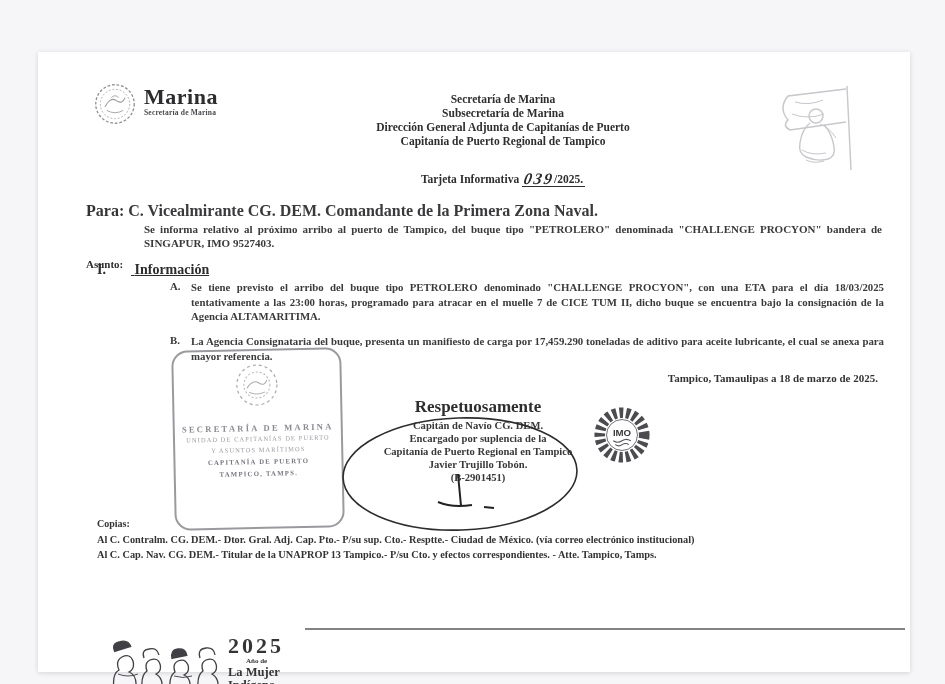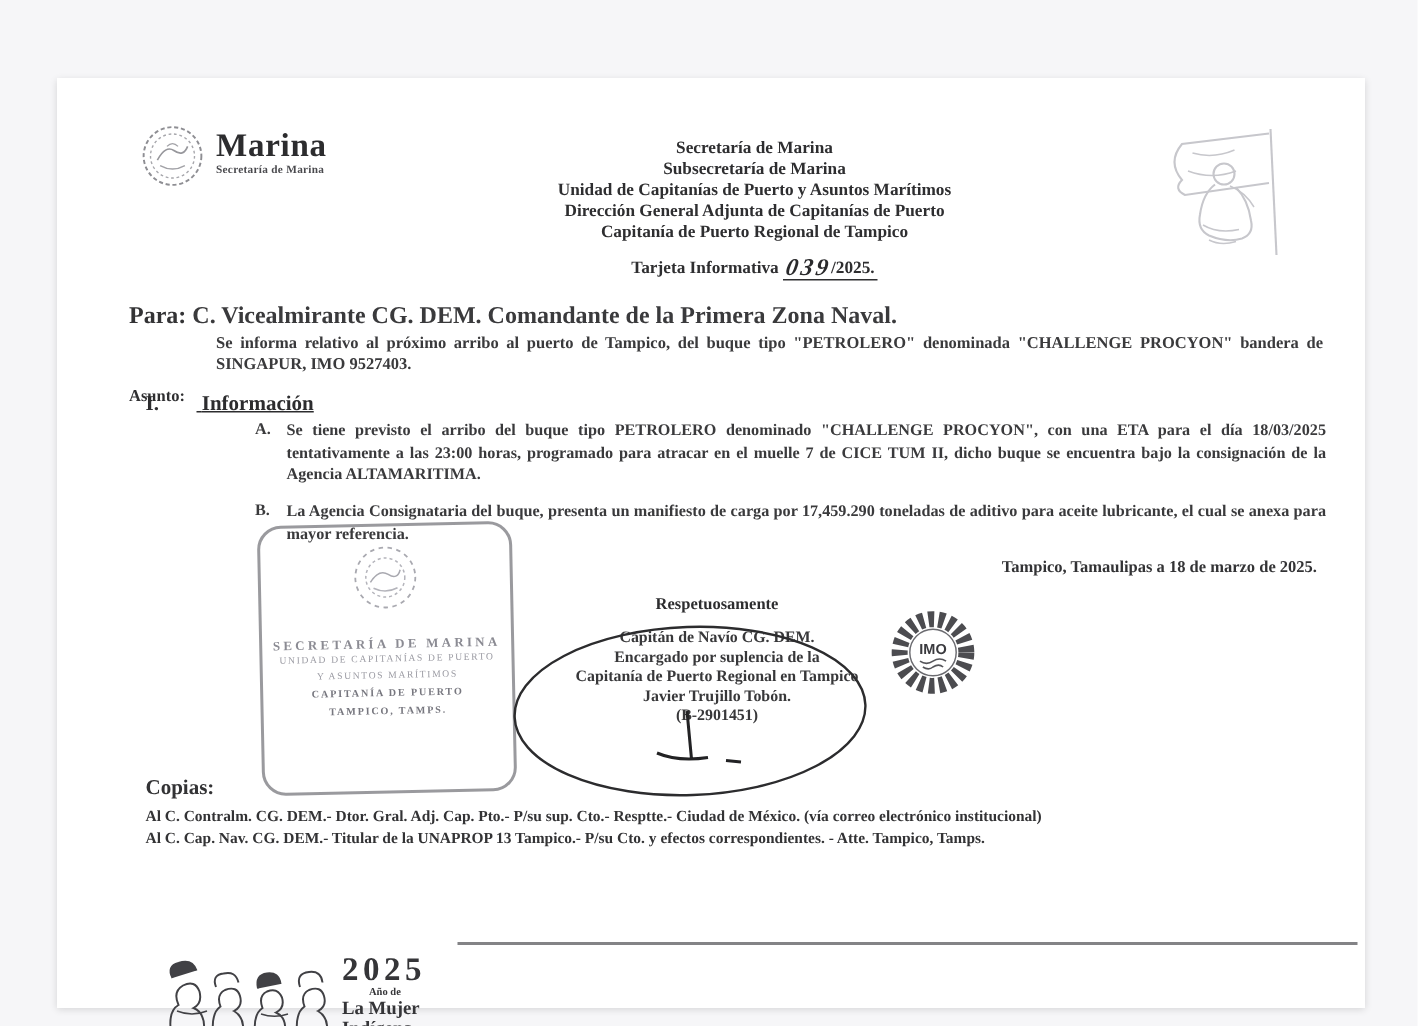--- a/index.html
+++ b/index.html
@@ -62,28 +62,28 @@
     border:2.2px solid rgba(120,120,126,0.75); border-radius:16px;
     transform:rotate(-1.2deg);
     text-align:center; padding-top:8px;
     background:rgba(255,255,255,0.0);
   }
   .stamp-line1 { font-size:8.6px; letter-spacing:2.2px; color:#8b8b93; margin-top:8px; font-weight:bold; }
   .stamp-line-sm { font-size:6.4px; letter-spacing:1.1px; color:#9b9ba3; line-height:8.5px; margin-top:2px; }
   .stamp-line-md { font-size:6.8px; letter-spacing:1.2px; color:#77777f; line-height:9px; font-weight:bold; margin-top:3px; }
 
   
-  .respetuosamente { left:300px; top:345px; width:280px; text-align:center; font-size:11px; font-weight:bold; color:#2d2d2f; }
+  .respetuosamente { left:300px; top:345px; width:280px; text-align:center; font-size:17px; font-weight:bold; color:#2d2d2f; }
   .sig-block { left:288px; top:367px; width:304px; text-align:center; font-size:10.6px; font-weight:bold; color:#38383a; line-height:13px; }
   .sig-ellipse { left:300px; top:360px; pointer-events:none; }
   .imo-logo { left:555px; top:354px; }
 
   
   .copias-block { left:59px; top:466px; width:790px; font-size:10.3px; font-weight:bold; color:#333335; }
-  .copias-label { font-size:14px; margin-bottom:3px; }
+  .copias-label { font-size:10px; margin-bottom:3px; }
   .copias-line { line-height:15px; }
 
   
   .footer-logo { left:70px; top:534px; display:flex; align-items:center; gap:8px;margin-top:44px; }
   .footer-logo-text { line-height:1; color:#353538; }
   .footer-year { font-size:22px; font-weight:bold; letter-spacing:3px; }
   .footer-anode { font-size:7px; font-weight:bold; margin:1px 0 1px 18px; }
   .footer-l2, .footer-l3 { font-size:12.5px; font-weight:bold; line-height:13px; }
   .footer-rule { left:267px; top:576px; width:600px; height:2px; background:#6d6d71; opacity:0.85; }
 </style>
@@ -104,21 +104,20 @@
     </span>
     <span class="marina-wordmark">
       <div class="marina-brand">Marina</div>
       <div class="marina-sub">Secretaría de Marina</div>
     </span>
   </div>
 
   <div class="abs header-block">
     <div class="header-line">Secretaría de Marina</div>
     <div class="header-line">Subsecretaría de Marina</div>
-    <div class="header-line">Unidad de Capitanías de Puerto y Asuntos Marítimos</div>
     <div class="header-line">Dirección General Adjunta de Capitanías de Puerto</div>
     <div class="header-line">Capitanía de Puerto Regional de Tampico</div>
   </div>
 
   <div class="abs doc-number">
     <span>Tarjeta Informativa</span>
     <span class="underlined"><span class="handwritten">039</span><span>/2025.</span></span>
   </div>
 
   <div class="abs sketch-flag">

